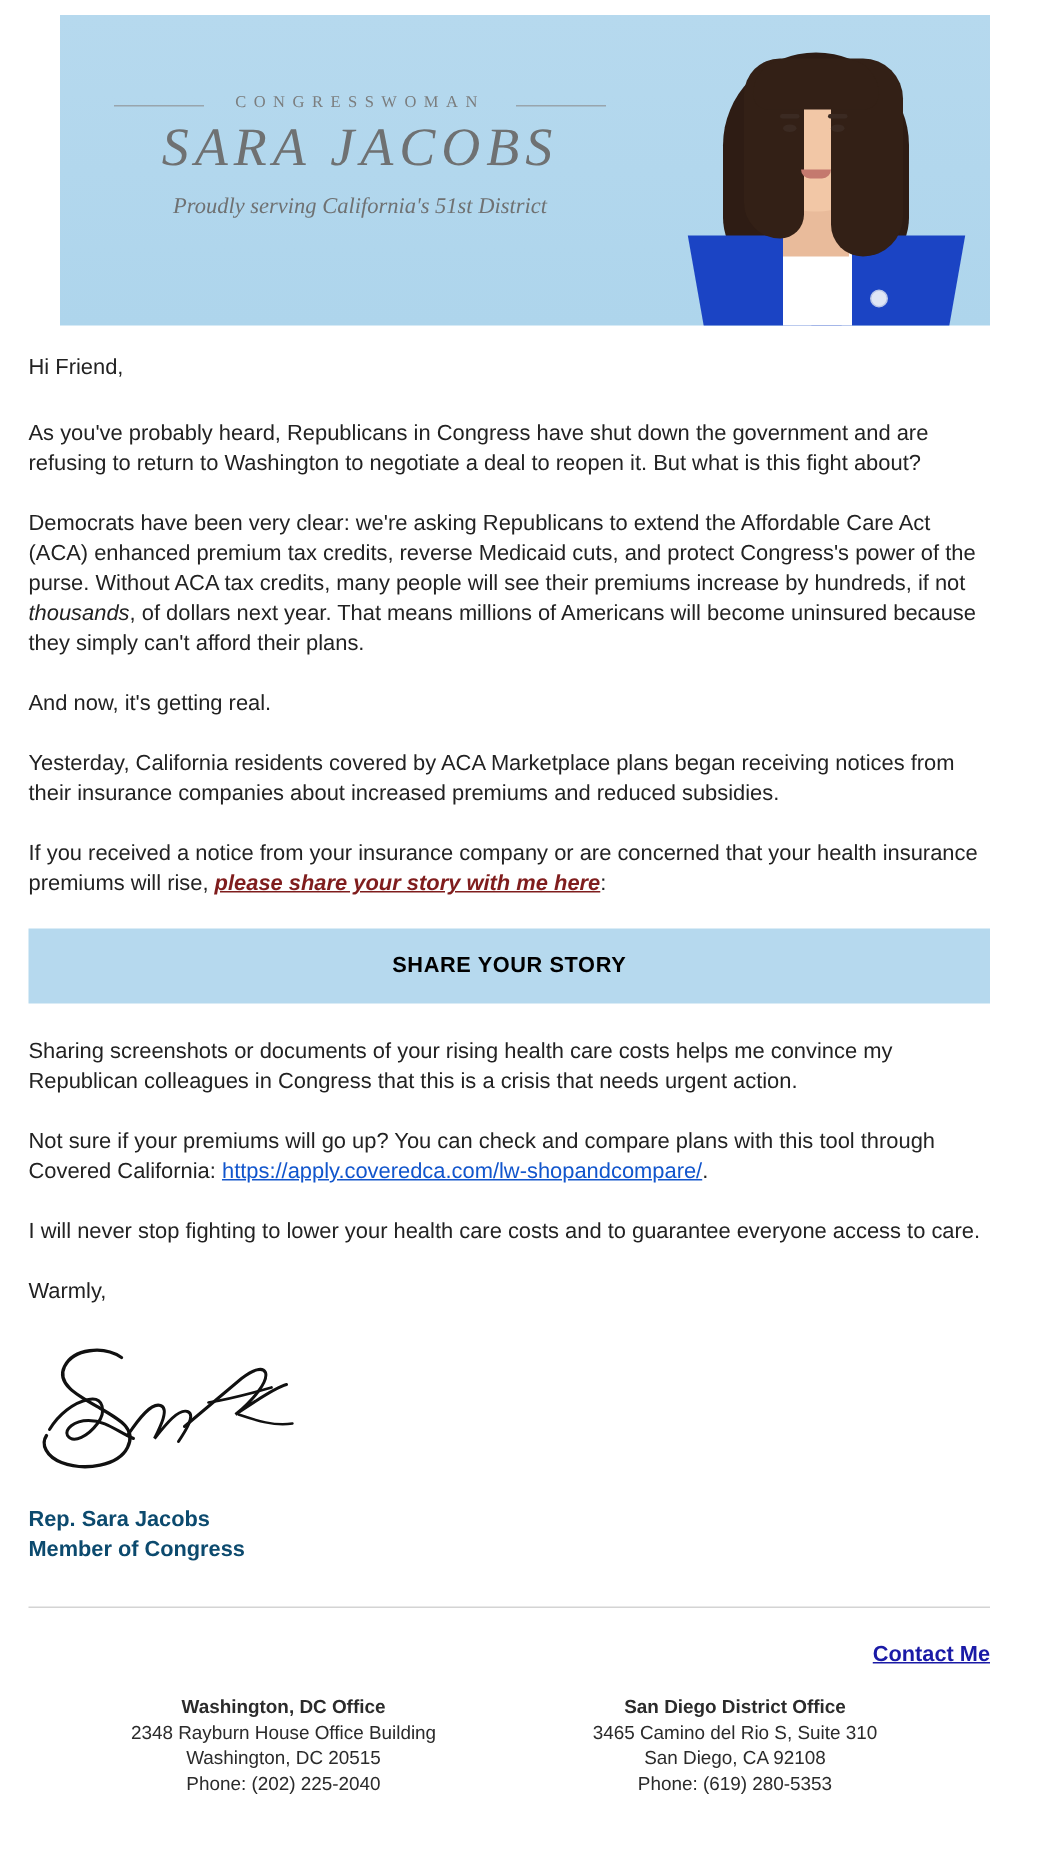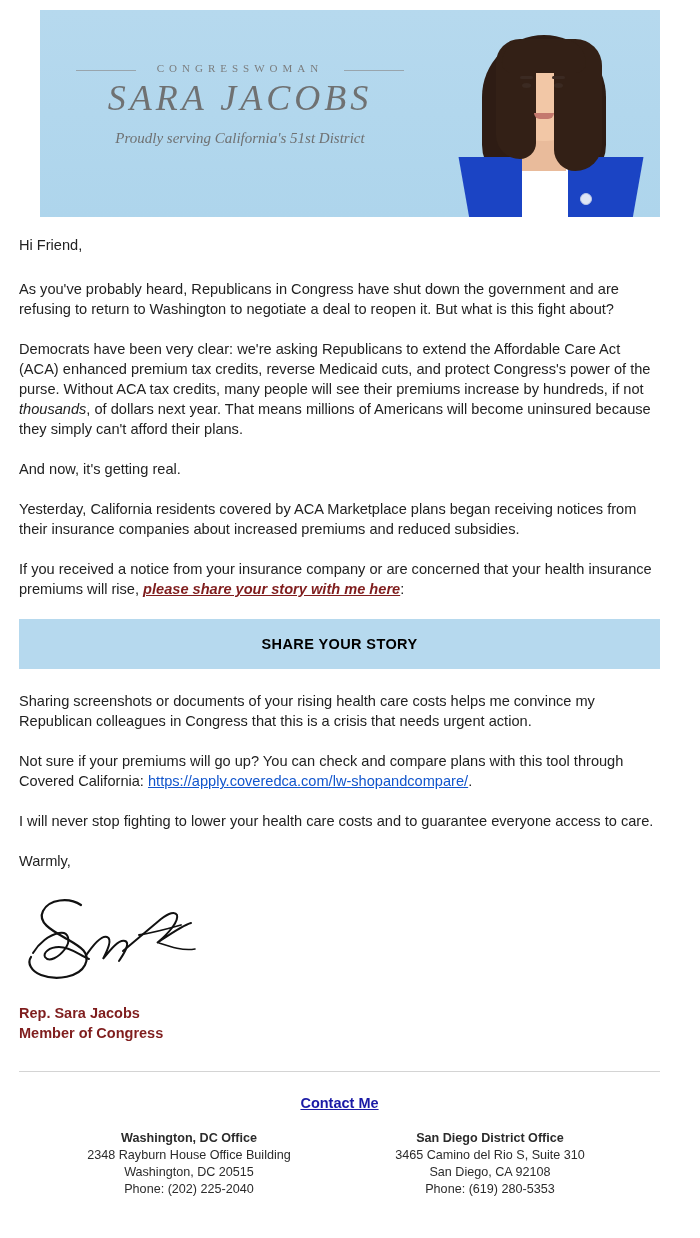--- a/index.html
+++ b/index.html
@@ -231,30 +231,30 @@
   .warmly { margin-bottom: 6px; }
   .signature {
     height: 106px;
     margin: 4px 0 6px 0;
     position: relative;
   }
   .sign-name {
     font-size: 14.5px;
     font-weight: bold;
     line-height: 20px;
-    color: #7f1d1d;
+    color: #0c4a6e;
     margin: 0;
   }
   .divider {
     border: none;
     border-top: 1px solid #d4d4d4;
     margin: 28px 0 0 0;
   }
   .contact-me-wrap {
-    text-align: center;
+    text-align: right;
     padding: 22px 0 18px 0;
   }
   a.contact-me {
     color: #1a1aa6;
     font-weight: bold;
     font-size: 14.5px;
     text-decoration: underline;
   }
   .offices {
     display: flex;

